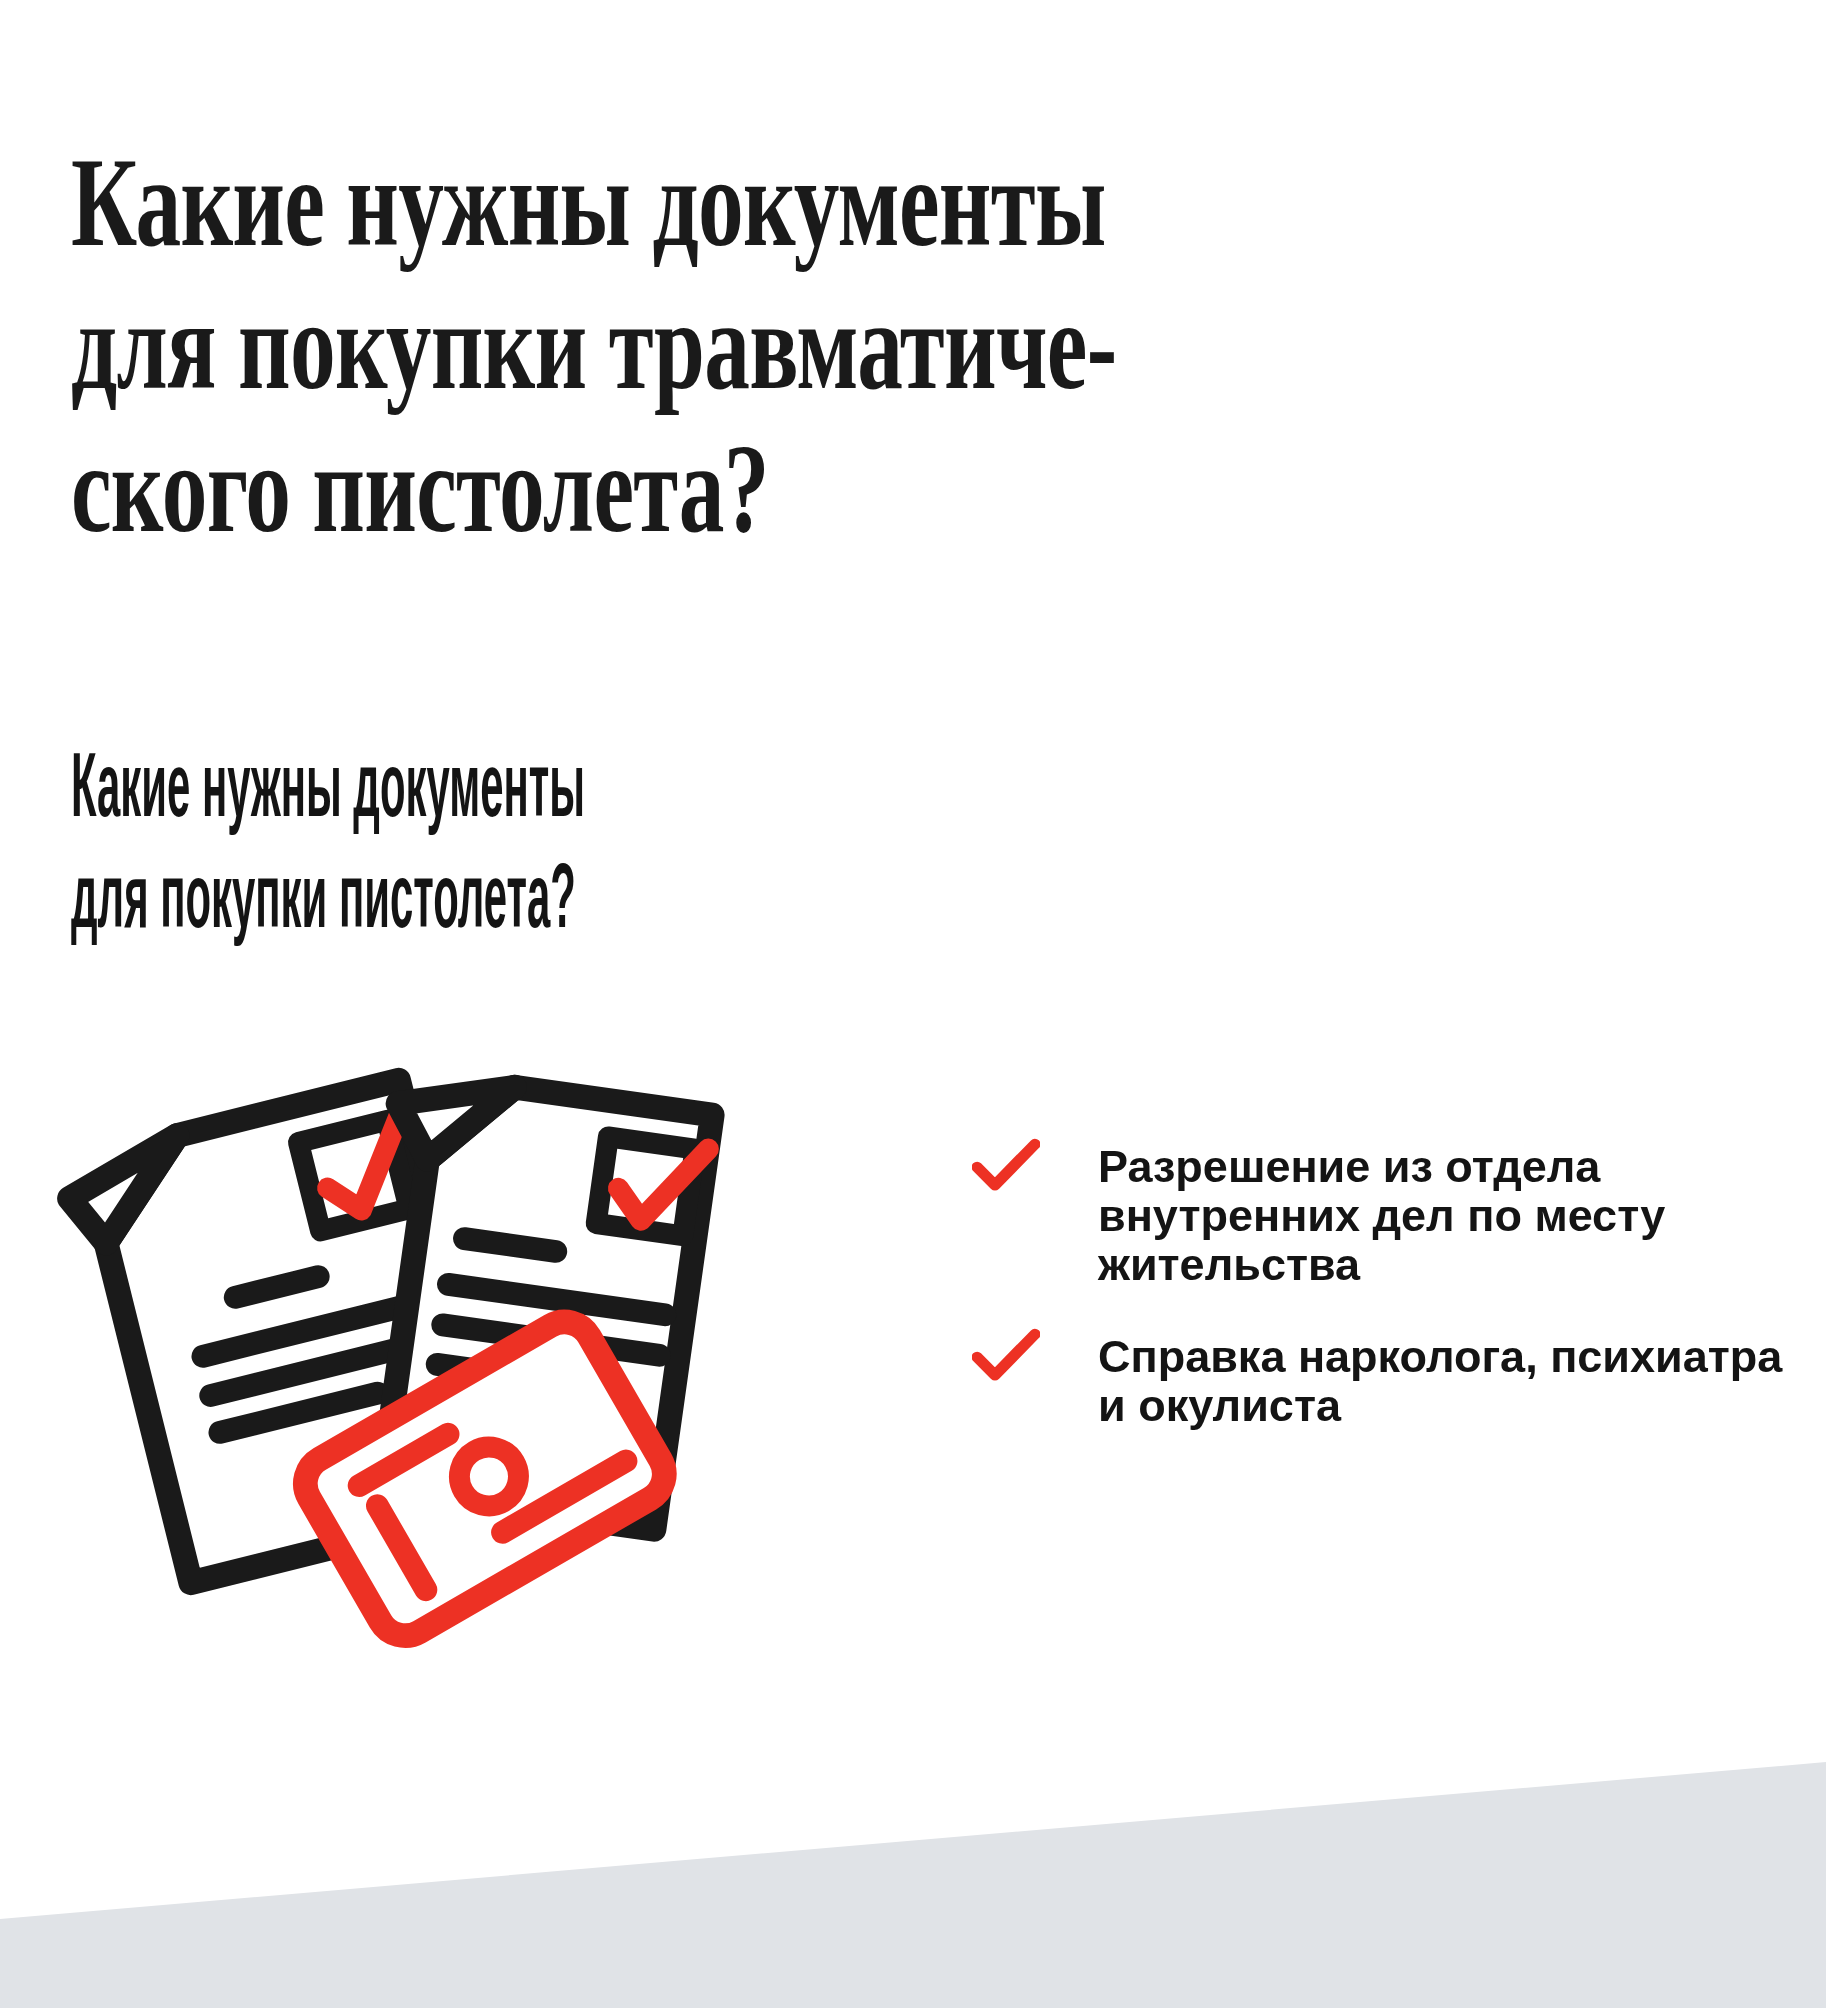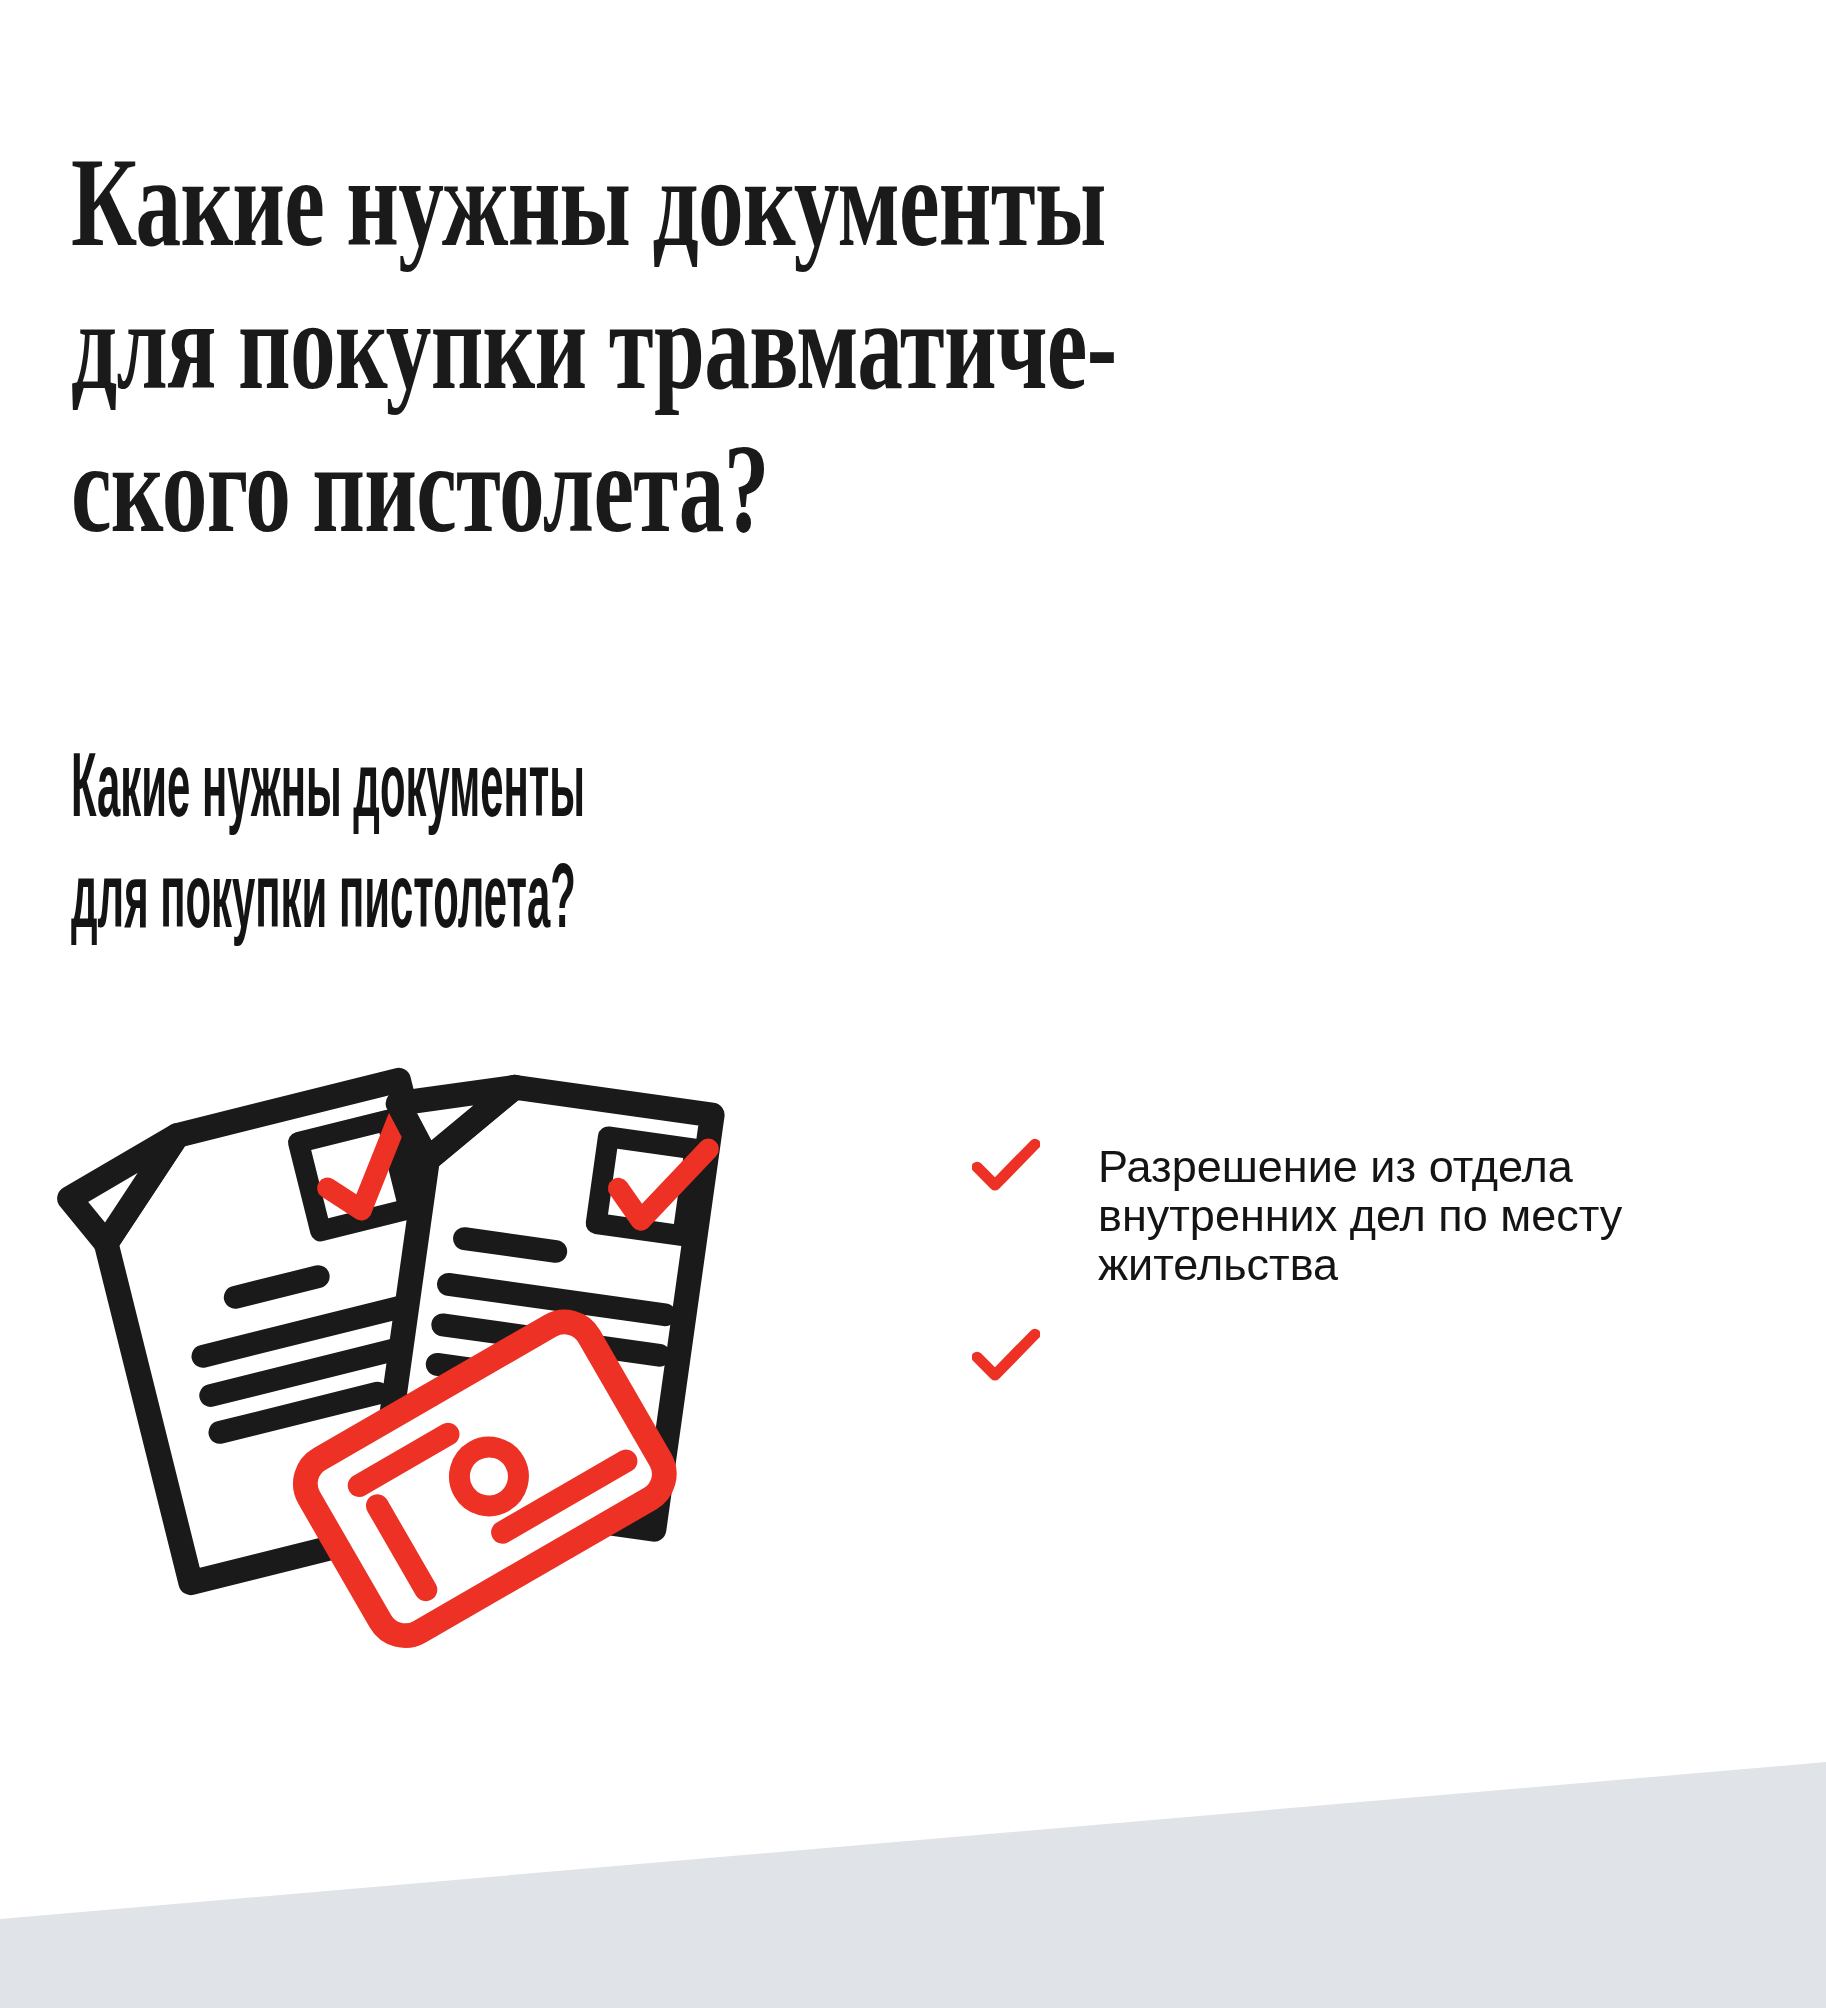--- a/index.html
+++ b/index.html
@@ -20,21 +20,21 @@
     transform:scaleX(0.46);transform-origin:left top;
     white-space:nowrap;color:#141414;
   }
   .illustration{position:absolute;left:57px;top:1027px;}
 
   .checklist{
     position:absolute;left:972px;top:1142px;width:837px;
     list-style:none;margin:0;padding:0;
     font-size:45px;line-height:49px;color:#141414;
   }
-  .checklist li{position:relative;padding-left:126px;margin-bottom:43px;white-space:nowrap;}
+  .checklist li{position:relative;padding-left:126px;margin-bottom:43px;white-space:nowrap;font-weight:bold;}
   .check-icon{position:absolute;left:0;top:-3.8px;}
 
   .footer-wedge{
     position:absolute;left:0;top:1762px;width:1826px;height:246px;
     background:#e0e3e7;
     clip-path:polygon(0 157px,100% 0,100% 100%,0 100%);
   }
 
   .ink-stroke{stroke:#1a1a1a;}
   .red-stroke{stroke:#ed3124;}
@@ -87,18 +87,19 @@
     <li>
       <svg class="check-icon" width="68" height="55" viewBox="0 0 80 64">
         <polyline class="lineart red-stroke" stroke-width="13" points="6,34 27,55 74,7"></polyline>
       </svg>
       <span>Разрешение из отдела<br>внутренних дел по месту<br>жительства</span>
     </li>
     <li>
       <svg class="check-icon" width="68" height="55" viewBox="0 0 80 64">
         <polyline class="lineart red-stroke" stroke-width="13" points="6,34 27,55 74,7"></polyline>
       </svg>
+      <span>Справка нарколога, психиатра<br>и окулиста</span>
     </li>
   </ul>
 
   <div class="footer-wedge"></div>
 </div>
 
 
 </body></html>

